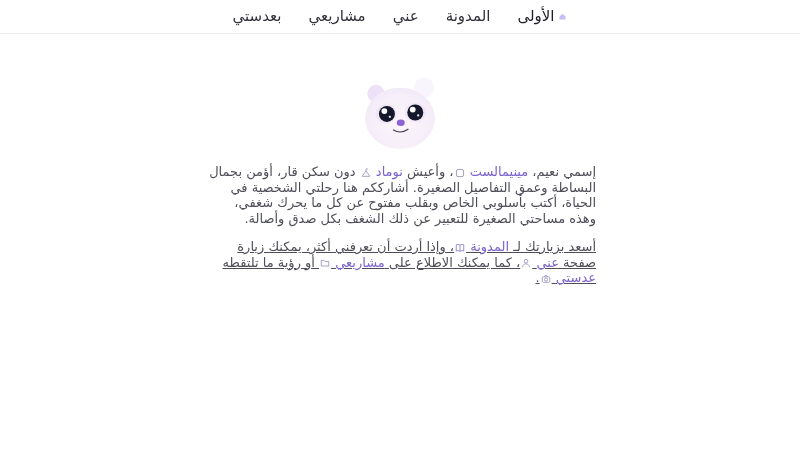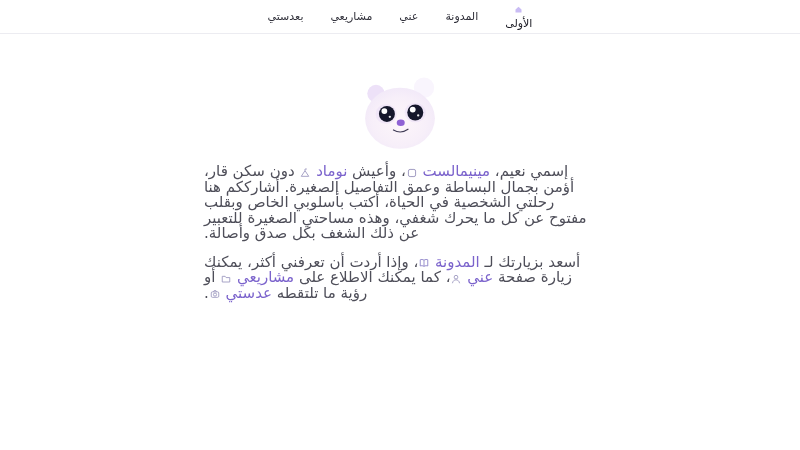--- a/index.html
+++ b/index.html
@@ -16,48 +16,48 @@
     height: 34px;
     border-bottom: 1px solid var(--border-color);
     display: flex;
     justify-content: center;
     align-items: center;
     gap: 27px;
     direction: rtl;
     background: #fff;
   }
   .nav-item {
-    font-size: 11px;
+    font-size: 15px;
     color: var(--nav-text);
     text-decoration: none;
     display: inline-flex;
     align-items: center;
     gap: 4px;
     cursor: pointer;
     line-height: 1;
   }
-  .nav-item.active { color: #1d1d26; flex-direction: column; }
+  .nav-item.active { color: #1d1d26; }
   .nav-item .navicon { display: inline-flex; }
   .nav-item .navicon svg { width: 9px; height: 9px; display: block; }
 
   .content { text-align: center; }
   .mascot-wrap { margin-top: 42px; line-height: 0; }
   .mascot-wrap svg { width: 80px; height: 73px; }
 
   p.copy {
     width: 392px;
     margin: 12px auto;
-    font-size: 15px;
+    font-size: 13px;
     line-height: 15.5px;
     color: var(--text-color);
     direction: rtl;
-    text-align: left;
+    text-align: right;
   }
   p.copy.first { margin-top: 15px; }
-  p.copy.second { margin-top: 13px; }
+  p.copy.second { margin-top: 13px; text-decoration: underline; }
   p.copy a {
     color: var(--link-color);
     text-decoration: none;
     cursor: pointer;
   }
   .emoji { display: inline-block; line-height: 0; margin: 0 1px; }
   .emoji svg { width: 10px; height: 10px; vertical-align: -1.5px; }
 </style>
 </head>
 <body style="--link-color: #7b63cc; --text-color: #4e4e59; --nav-text: #30303a; --border-color: #ececf1;">

